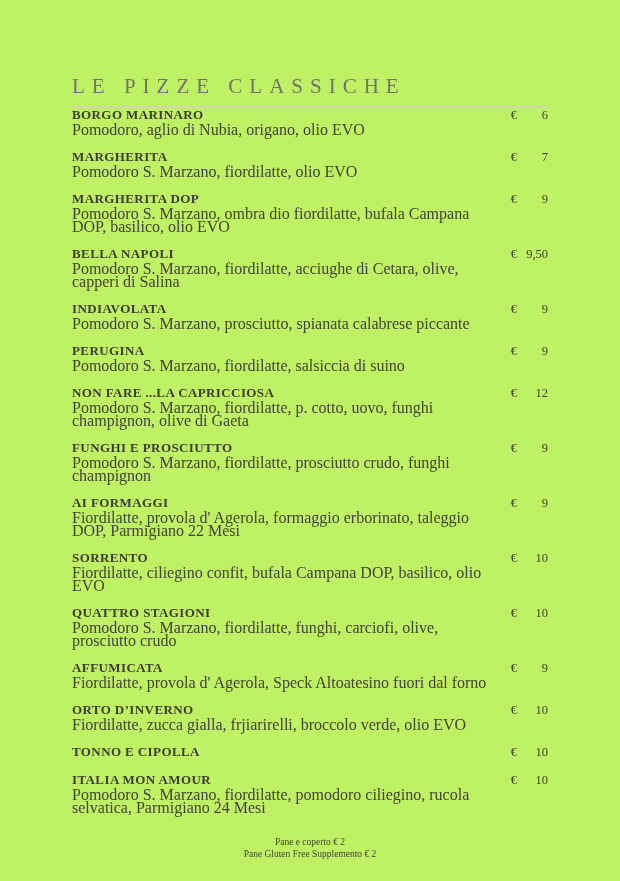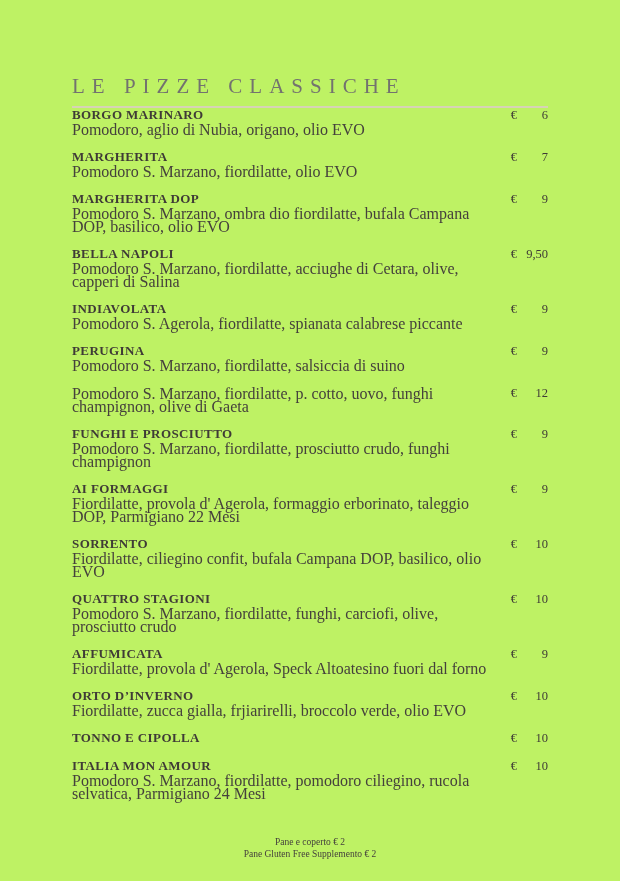--- a/index.html
+++ b/index.html
@@ -143,41 +143,42 @@
     </div>
     <div class="item-price">
       <span class="euro">€</span>
       <span class="amount">9,50</span>
     </div>
   </section>
 
   <section class="item">
     <div class="item-text">
       <h2 class="item-name">INDIAVOLATA</h2>
-      <p class="item-desc">Pomodoro S. Agerola, fiordilatte, spianata calabrese piccante</p>
+      <p class="item-desc">Pomodoro S. Marzano, prosciutto, spianata calabrese piccante</p>
     </div>
     <div class="item-price">
       <span class="euro">€</span>
       <span class="amount">9</span>
     </div>
   </section>
 
   <section class="item">
     <div class="item-text">
       <h2 class="item-name">PERUGINA</h2>
       <p class="item-desc">Pomodoro S. Marzano, fiordilatte, salsiccia di suino</p>
     </div>
     <div class="item-price">
       <span class="euro">€</span>
       <span class="amount">9</span>
     </div>
   </section>
 
   <section class="item">
     <div class="item-text">
+      <h2 class="item-name">NON FARE ...LA CAPRICCIOSA</h2>
       <p class="item-desc">Pomodoro S. Marzano, fiordilatte, p. cotto, uovo, funghi champignon, olive di Gaeta</p>
     </div>
     <div class="item-price">
       <span class="euro">€</span>
       <span class="amount">12</span>
     </div>
   </section>
 
   <section class="item">
     <div class="item-text">

